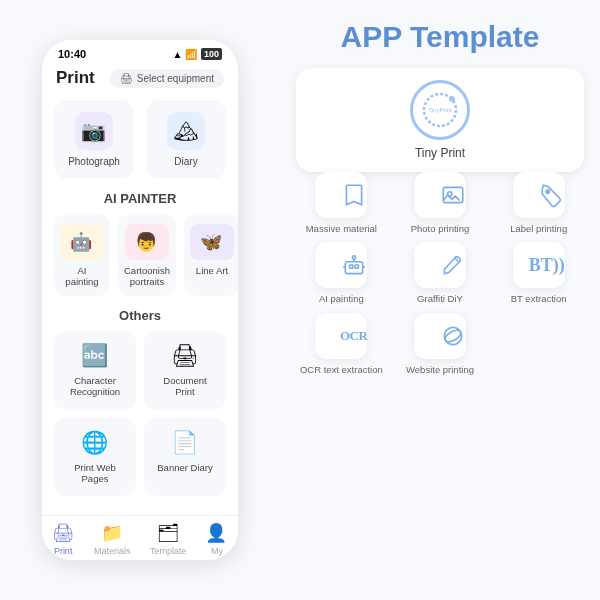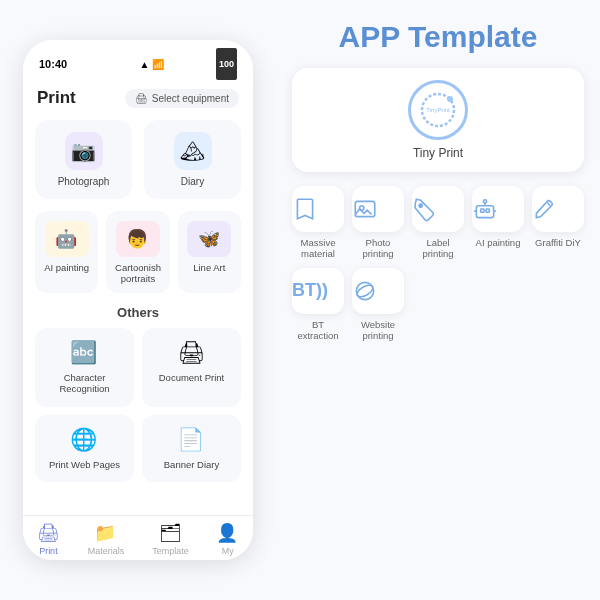--- a/index.html
+++ b/index.html
@@ -15,21 +15,21 @@
     
     .phone-container {
       width: 280px;
       height: 600px;
       display: flex;
       align-items: center;
       justify-content: center;
       padding: 20px 10px;
     }
     .phone {
-      width: 230px;
+      width: 196px;
       height: 520px;
       background: #fff;
       border-radius: 30px;
       box-shadow: 0 4px 24px rgba(0,0,0,0.12);
       overflow: hidden;
       display: flex;
       flex-direction: column;
     }
     .phone-status {
       background: #fff;
@@ -196,21 +196,20 @@
       text-align: center;
     }
     .tiny-print-card {
       background: #fff;
       border-radius: 16px;
       box-shadow: 0 2px 12px rgba(0,0,0,0.08);
       padding: 12px;
       display: flex;
       flex-direction: column;
       align-items: center;
-      margin-bottom: 14px;
     }
     .tiny-print-logo {
       width: 60px;
       height: 60px;
       border-radius: 50%;
       border: 3px solid #9ec4f5;
       display: flex;
       align-items: center;
       justify-content: center;
       position: relative;
@@ -219,38 +218,39 @@
     .tiny-print-logo svg { width: 46px; height: 46px; }
     .tiny-print-label {
       font-size: 12px;
       color: #444;
       font-weight: 500;
     }
 
     
     .feature-grid {
       display: grid;
-      grid-template-columns: repeat(5, 1fr);
+      grid-template-columns: repeat(3, 1fr);
       gap: 8px;
     }
     .feature-item {
       display: flex;
       flex-direction: column;
       align-items: center;
       gap: 5px;
     }
     .feature-icon-wrap {
       width: 52px;
       height: 46px;
       background: #fff;
       border-radius: 12px;
       box-shadow: 0 2px 8px rgba(0,0,0,0.07);
       display: flex;
       align-items: center;
-      justify-content: flex-start;
+      justify-content: flex-end;
+      font-family: Liberation Serif, serif;
     }
     .feature-icon-wrap svg {
       width: 26px;
       height: 26px;
       stroke: #7aade8;
       fill: none;
       stroke-width: 1.5;
     }
     .feature-label {
       font-size: 9.5px;
@@ -269,21 +269,21 @@
 <body>
 
 <div class="phone-container">
   <div class="phone">
 
     <div class="phone-status">
       <span>10:40</span>
       <div class="status-icons">
         <span>▲</span>
         <span>📶</span>
-        <span style="font-size:9px;background:#333;color:#fff;padding:11px 3px;border-radius:2px;margin-left:48px;">100</span>
+        <span style="font-size:9px;background:#333;color:#fff;padding:1px 3px;border-radius:2px;">100</span>
       </div>
     </div>
 
     <div class="phone-header">
       <span class="phone-header-title">Print</span>
       <div class="select-equipment">
         <span>🖨</span>
         <span>Select equipment</span>
       </div>
     </div>
@@ -294,20 +294,21 @@
         <div class="quick-item">
           <div class="quick-icon bg-purple">📷</div>
           <span class="quick-label">Photograph</span>
         </div>
         <div class="quick-item">
           <div class="quick-icon bg-blue">🏔</div>
           <span class="quick-label">Diary</span>
         </div>
       </div>
 
+      <div class="section-title">AI PAINTER</div>
       <div class="grid-3">
         <div class="grid-item">
           <div class="grid-icon bg-yellow" style="font-size:18px;">🤖</div>
           <span class="grid-label">AI painting</span>
         </div>
         <div class="grid-item">
           <div class="grid-icon bg-pink" style="font-size:18px;">👦</div>
           <span class="grid-label">Cartoonish portraits</span>
         </div>
         <div class="grid-item">
@@ -430,20 +431,26 @@
       <span class="feature-label">Graffiti DiY</span>
     </div>
 
     <div class="feature-item">
       <div class="feature-icon-wrap">
         <span style="font-size:18px;color:#7aade8;font-weight:700;">BT))</span>
       </div>
       <span class="feature-label">BT extraction</span>
     </div>
 
+    <div class="feature-item">
+      <div class="feature-icon-wrap">
+        <span style="font-size:13px;color:#7aade8;font-weight:700;letter-spacing:-0.5px;">OCR</span>
+      </div>
+      <span class="feature-label">OCR text extraction</span>
+    </div>
 
     <div class="feature-item">
       <div class="feature-icon-wrap">
         <svg viewBox="0 0 24 24">
             <circle cx="12" cy="12" r="8"></circle>
             <ellipse cx="12" cy="12" rx="8" ry="4" transform="rotate(-30 12 12)"></ellipse>
           </svg>
       </div>
       <span class="feature-label">Website printing</span>
     </div>

